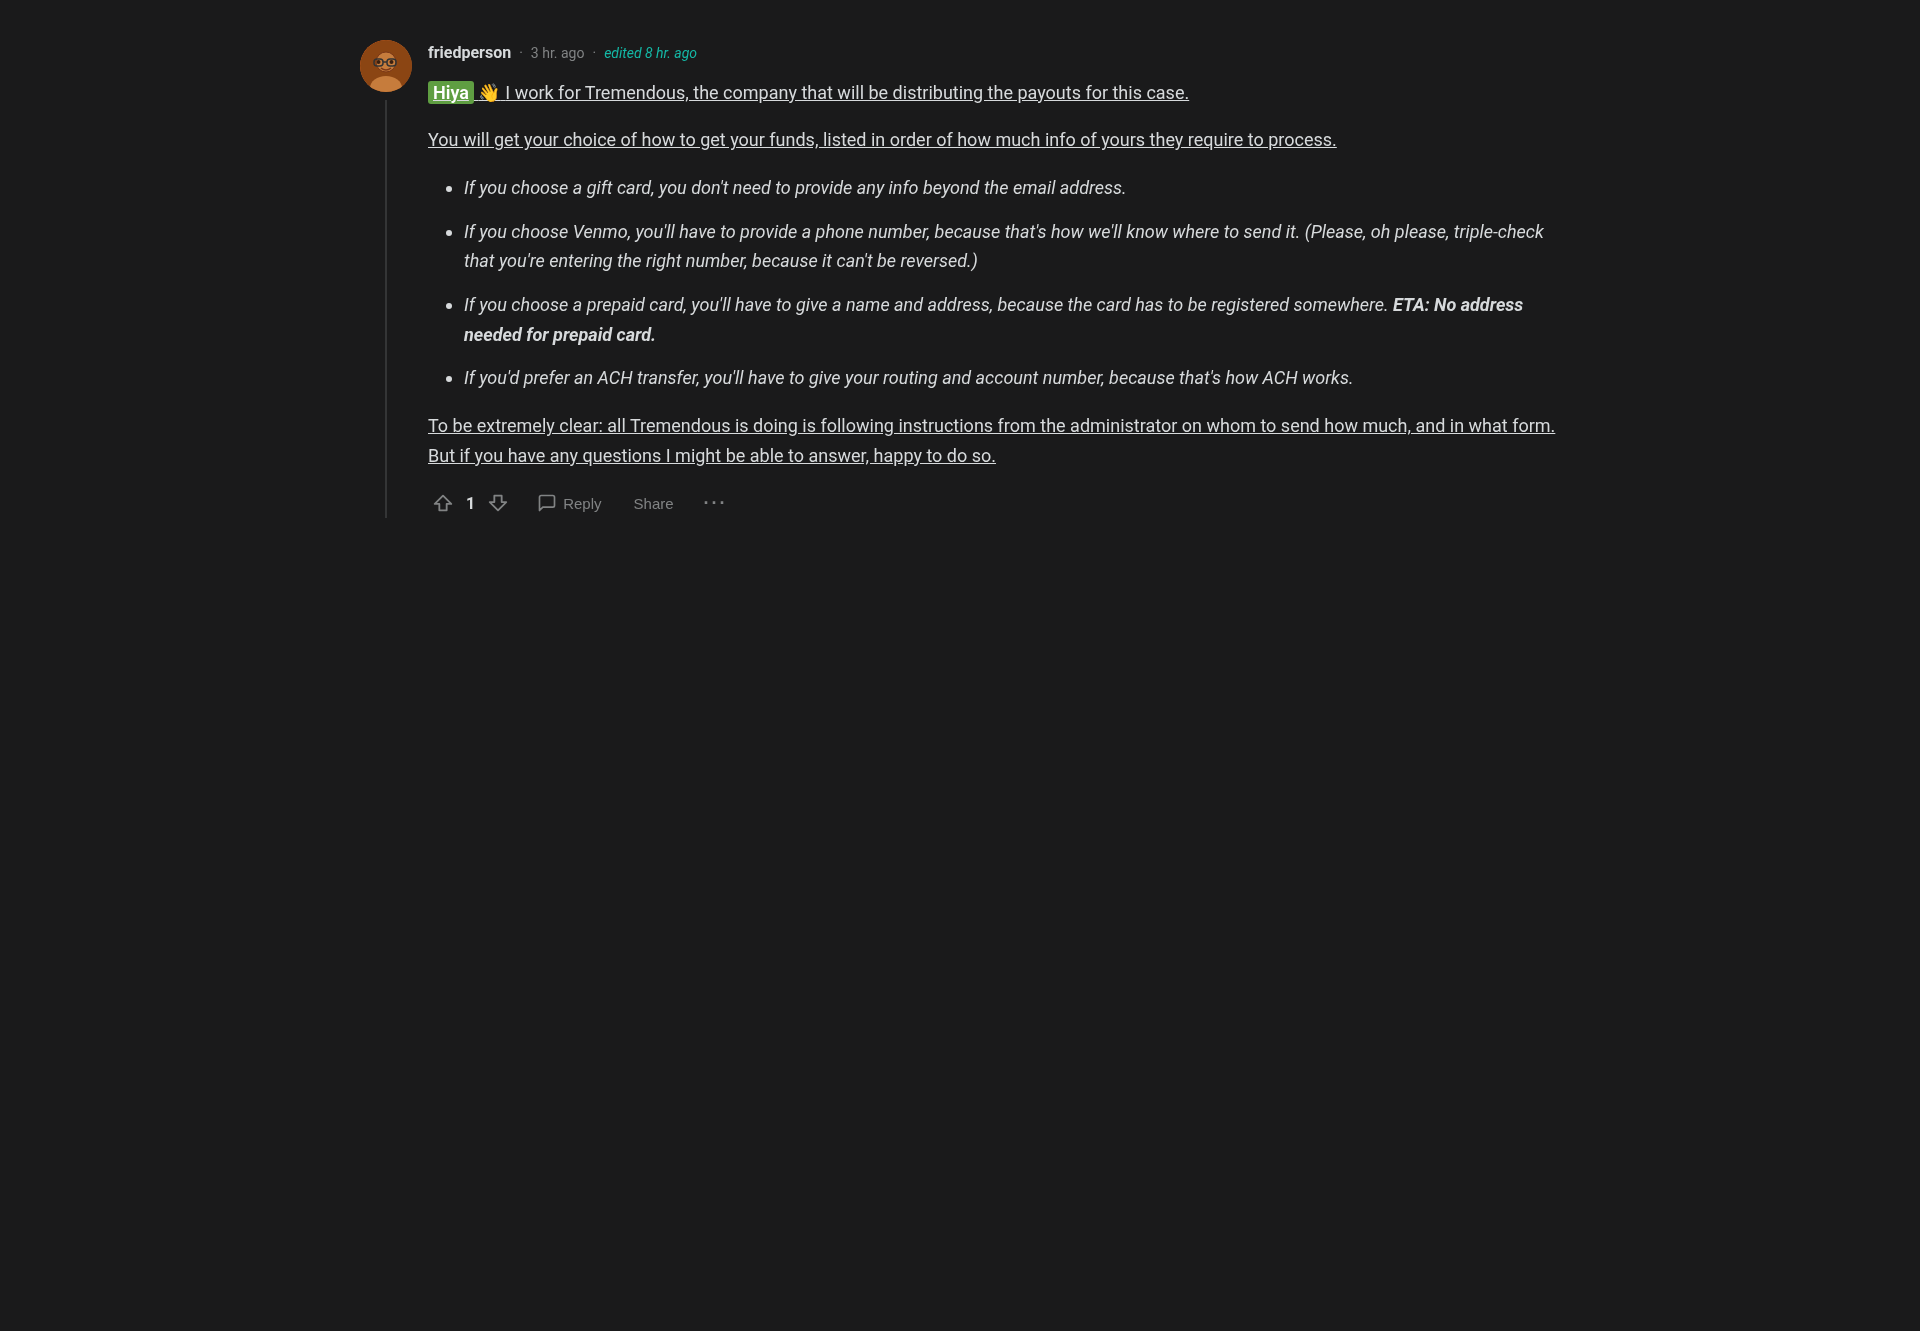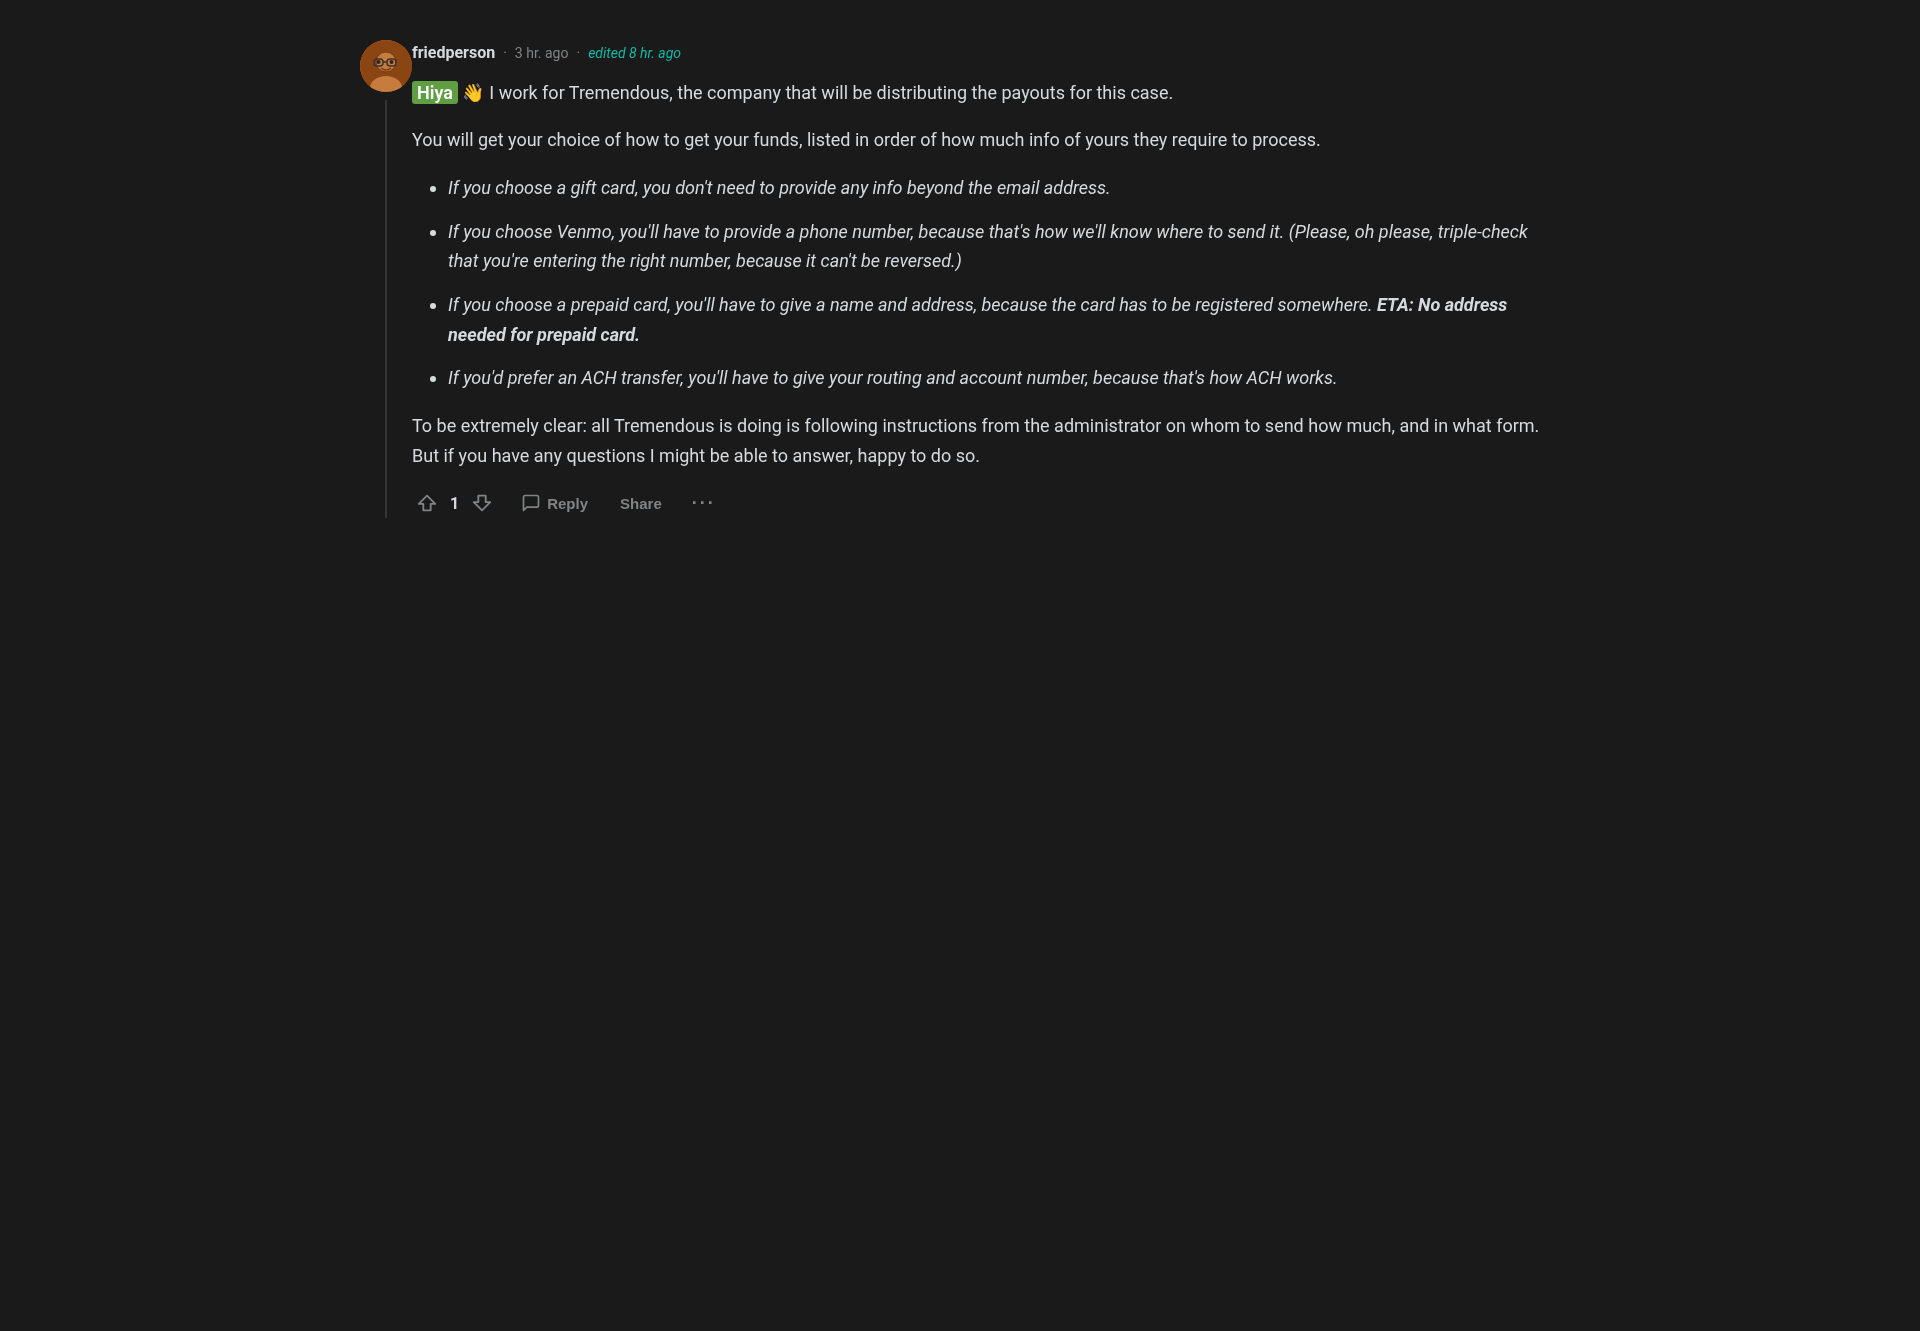--- a/index.html
+++ b/index.html
@@ -16,20 +16,21 @@
       line-height: 1.6;
       min-height: 1331px;
       padding: 20px 0;
     }
 
     .comment-container {
       max-width: 1260px;
       margin: 0 auto;
       padding: 20px 30px;
       display: flex;
+      gap: 16px;
       justify-content: flex-end;
     }
 
     .left-col {
       display: flex;
       flex-direction: column;
       align-items: center;
       flex-shrink: 0;
     }
 
@@ -88,20 +89,21 @@
     }
 
     .comment-body {
       color: #d7dadc;
       font-size: 18px;
       line-height: 1.65;
     }
 
     .comment-body p {
       margin-bottom: 18px;
+      text-decoration: underline;
     }
 
     .comment-body p:last-of-type {
       margin-bottom: 0;
     }
 
     .hiya-highlight {
       background-color: #5f9e42;
       color: #ffffff;
       padding: 1px 5px;
@@ -159,21 +161,21 @@
       font-size: 16px;
       font-weight: 700;
     }
 
     .action-btn {
       background: none;
       border: none;
       cursor: pointer;
       color: #818384;
       font-size: 15px;
-      font-weight: 700;
+      font-weight: 400;
       padding: 4px 8px;
       border-radius: 4px;
       display: flex;
       align-items: center;
       gap: 6px;
     }
 
     .more-btn {
       background: none;
       border: none;

